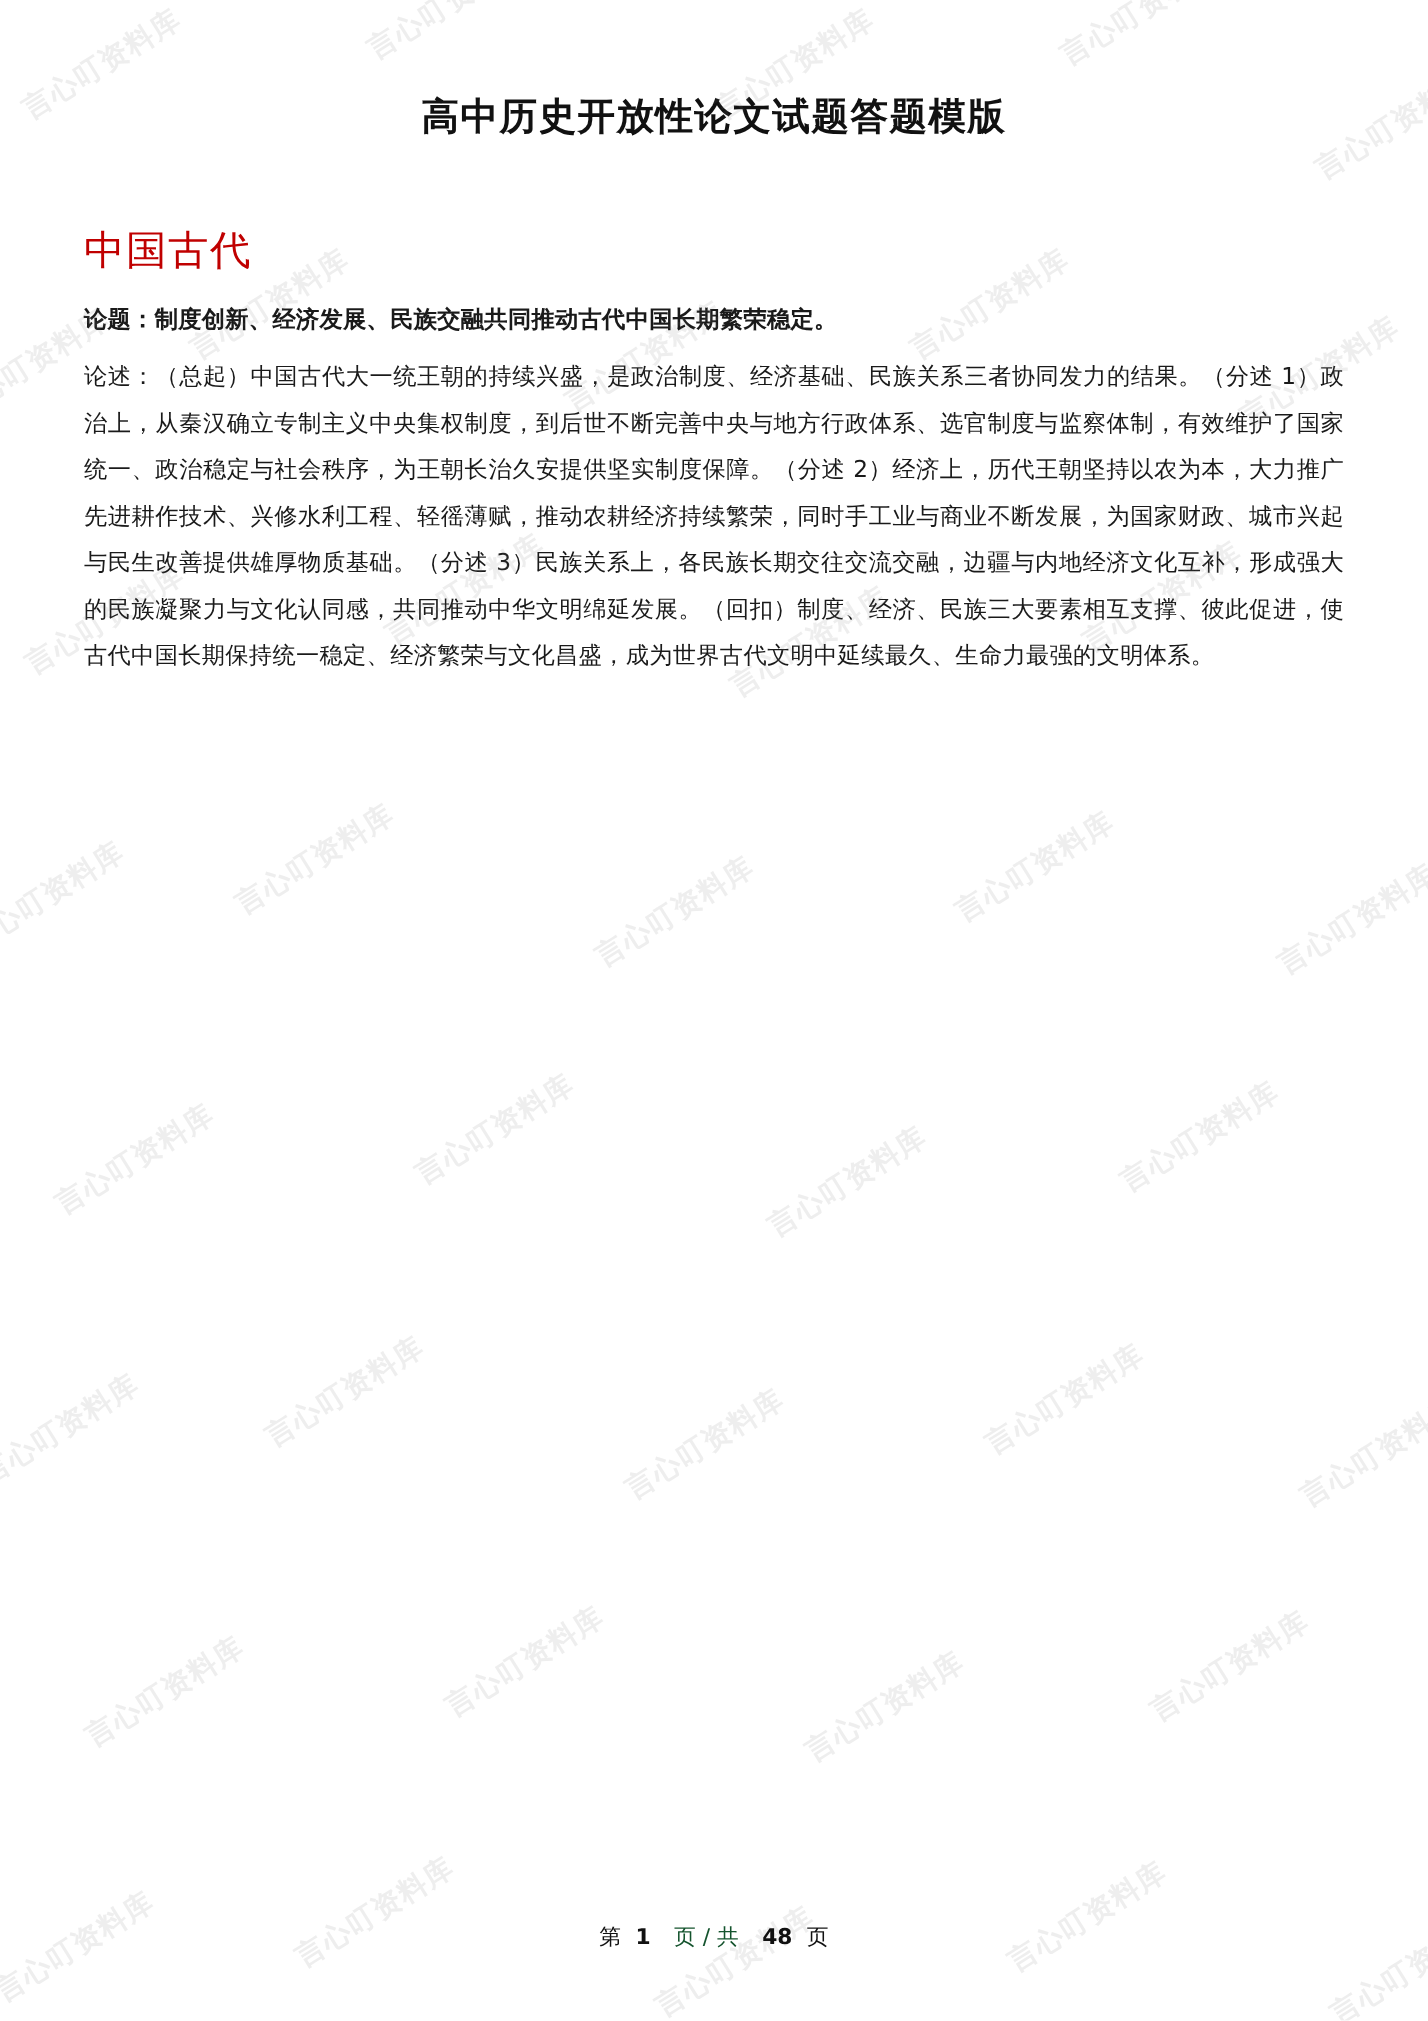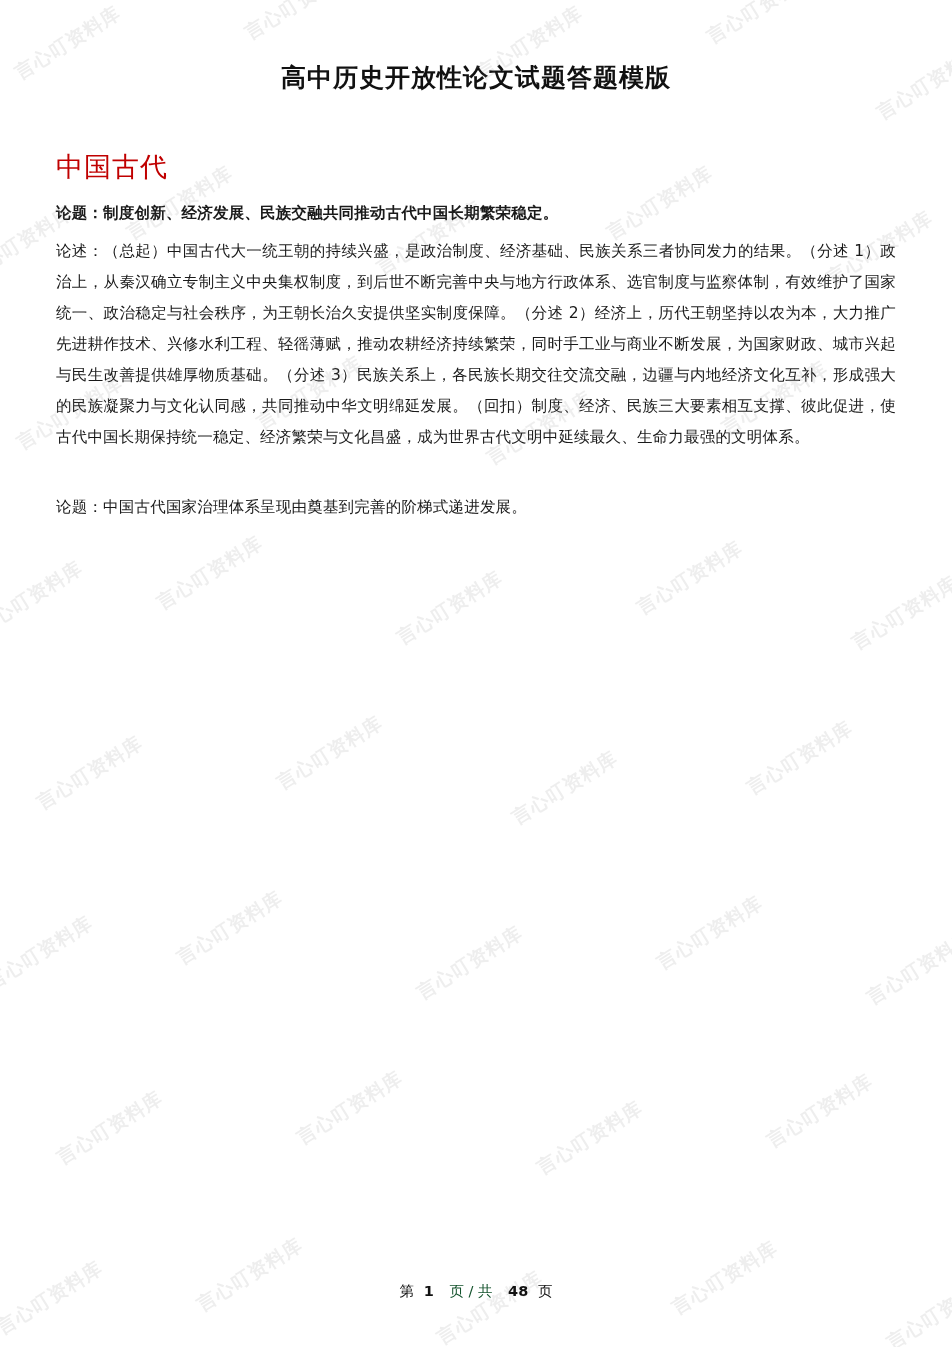--- a/index.html
+++ b/index.html
@@ -171,21 +171,20 @@
 
 
   <p class="para bold">论题：制度创新、经济发展、民族交融共同推动古代中国长期繁荣稳定。</p>
 
   <p class="para">论述：（总起）中国古代大一统王朝的持续兴盛，是政治制度、经济基础、民族关系三者协同发力的结果。（分述 1）政治上，从秦汉确立专制主义中央集权制度，到后世不断完善中央与地方行政体系、选官制度与监察体制，有效维护了国家统一、政治稳定与社会秩序，为王朝长治久安提供坚实制度保障。（分述 2）经济上，历代王朝坚持以农为本，大力推广先进耕作技术、兴修水利工程、轻徭薄赋，推动农耕经济持续繁荣，同时手工业与商业不断发展，为国家财政、城市兴起与民生改善提供雄厚物质基础。（分述 3）民族关系上，各民族长期交往交流交融，边疆与内地经济文化互补，形成强大的民族凝聚力与文化认同感，共同推动中华文明绵延发展。（回扣）制度、经济、民族三大要素相互支撑、彼此促进，使古代中国长期保持统一稳定、经济繁荣与文化昌盛，成为世界古代文明中延续最久、生命力最强的文明体系。</p>
 
 
   <div class="gap"></div>
 
 
-  <p class="para tight">论题：中国古代国家治理体系呈现由奠基到完善的阶梯式递进发展。</p>
 
 
 </div>
 
 <div class="footer">
   <span>第</span>
   <span class="num" style="margin:0 5px;">1</span>
   <span class="sep">页 / 共</span>
   <span class="num" style="margin:0 5px;">48</span>
   <span>页</span>

